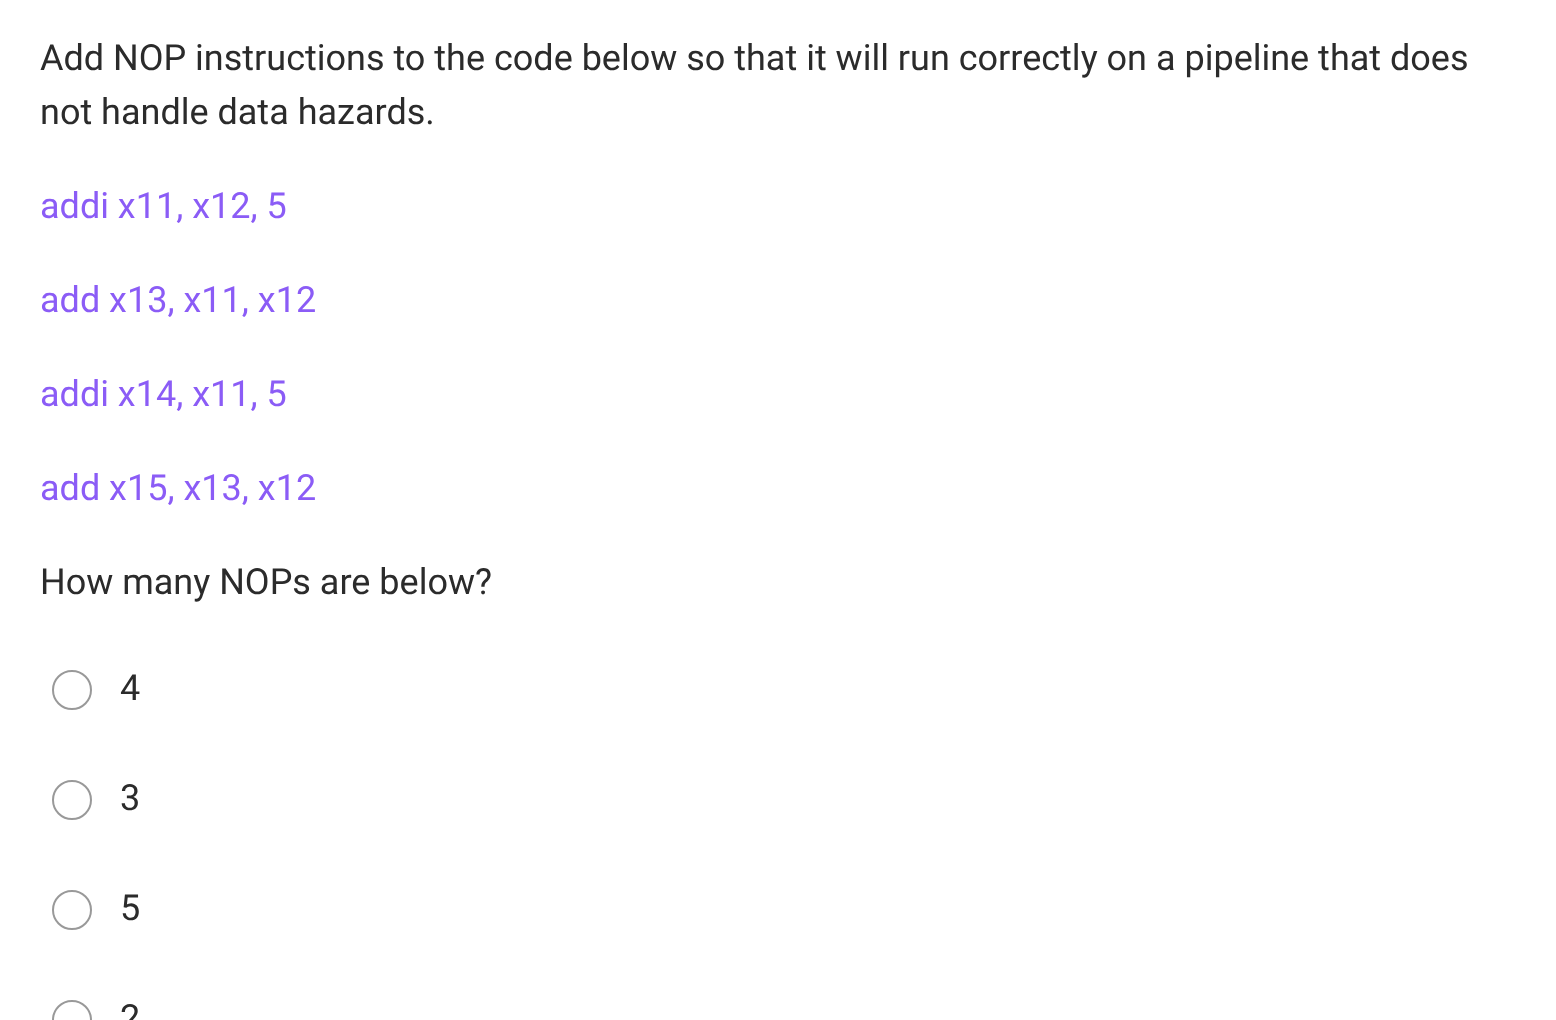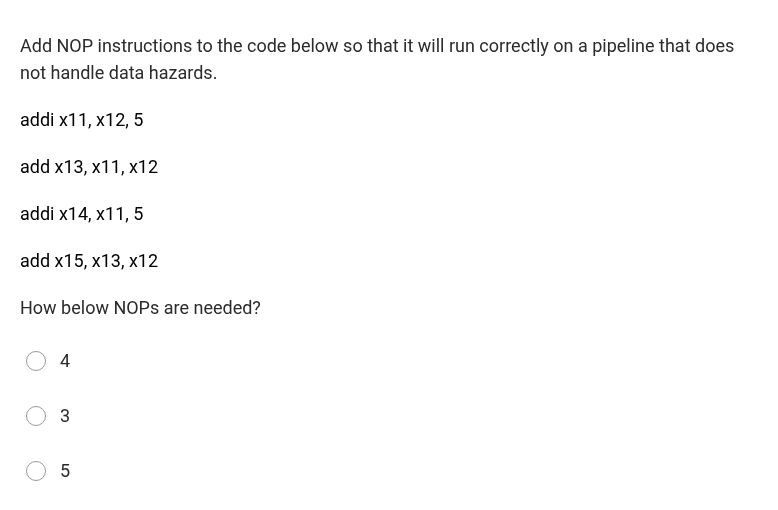--- a/index.html
+++ b/index.html
@@ -11,25 +11,24 @@
       font-family: -apple-system, BlinkMacSystemFont, "Segoe UI", Roboto, "Helvetica Neue", Arial, sans-serif;
       font-size: 18px;
       color: #333;
       padding: 16px 20px;
       background: #fff;
       line-height: 1.5;
     }
     .question-intro {
       margin-bottom: 20px;
       color: #2b2b2b;
-      margin-top: 16px;
     }
     .code-line {
       margin-bottom: 20px;
-      color: #000000;
+      color: #8b5cf6;
       font-size: 18px;
       margin-top: 19px;
     }
     .question-prompt {
       margin-bottom: 26px;
       color: #2b2b2b;
     }
     .option {
       display: flex;
       align-items: center;
@@ -67,21 +66,21 @@
 </head>
 <body>
 
 <div class="question-intro">Add NOP instructions to the code below so that it will run correctly on a pipeline that does not handle data hazards.</div>
 
 <div class="code-line">addi x11, x12, 5</div>
 <div class="code-line">add x13, x11, x12</div>
 <div class="code-line">addi x14, x11, 5</div>
 <div class="code-line">add x15, x13, x12</div>
 
-<div class="question-prompt">How below NOPs are needed?</div>
+<div class="question-prompt">How many NOPs are below?</div>
 
 <div class="option">
   <input type="radio" name="answer" class="radio" style="">
   <span class="option-label">4</span>
 </div>
 
 <div class="option">
   <input type="radio" name="answer" class="radio" style="">
   <span class="option-label">3</span>
 </div>

